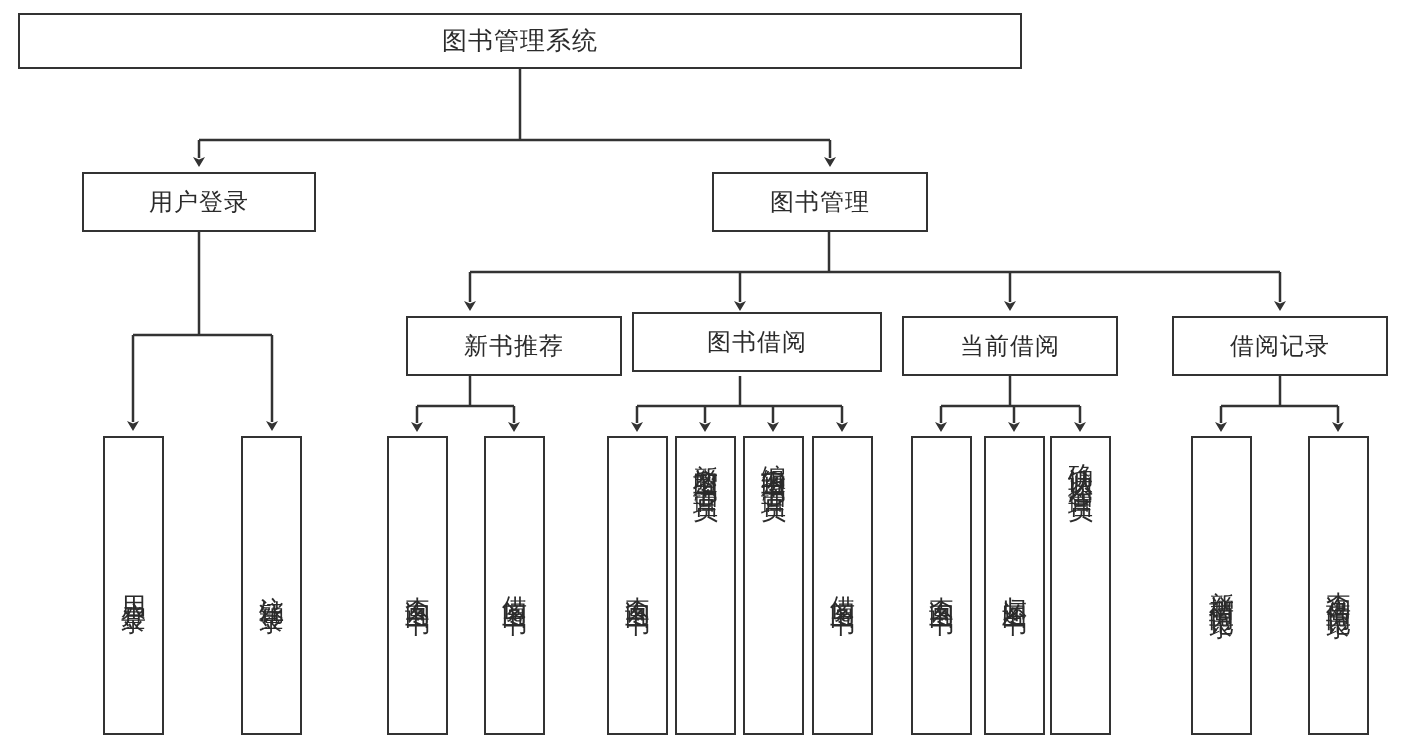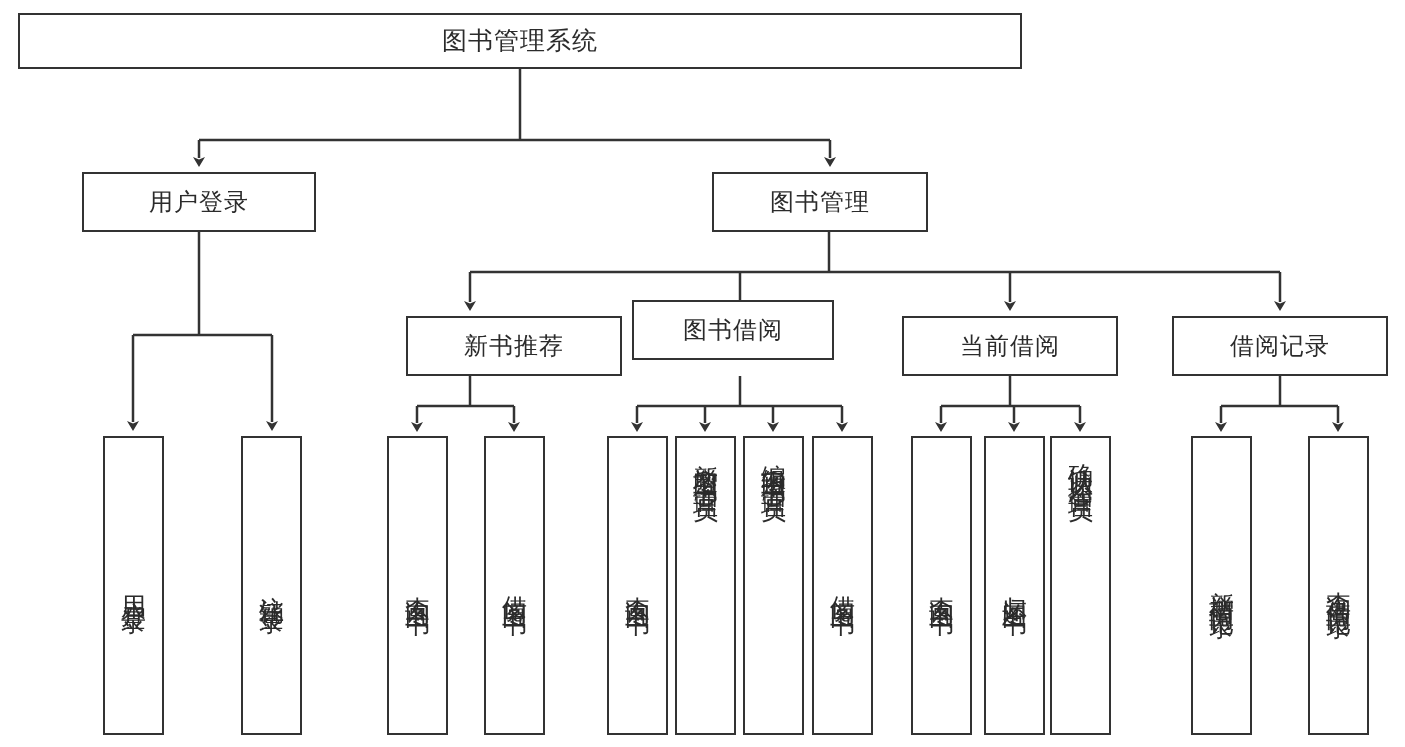--- a/index.html
+++ b/index.html
@@ -141,21 +141,21 @@
   <div class="node horiz" style="left: 82px; top: 172px; width: 234px; height: 60px;">
     <span class="label">用户登录</span>
   </div>
   <div class="node horiz" style="left: 712px; top: 172px; width: 216px; height: 60px;">
     <span class="label">图书管理</span>
   </div>
 
   <div class="node horiz" style="left: 362px; top: 316px; width: 216px; height: 60px; margin-left: 44px;">
     <span class="label">新书推荐</span>
   </div>
-  <div class="node horiz" style="left: 632px; top: 300px; width: 202px; height: 60px;">
+  <div class="node horiz" style="left: 632px; top: 312px; width: 250px; height: 60px;">
     <span class="label">图书借阅</span>
   </div>
   <div class="node horiz" style="left: 902px; top: 316px; width: 216px; height: 60px;">
     <span class="label">当前借阅</span>
   </div>
   <div class="node horiz" style="left: 1172px; top: 316px; width: 216px; height: 60px;">
     <span class="label">借阅记录</span>
   </div>
 
   <div class="node vert mid" style="left: 103px; top: 436px; width: 61px; height: 299px;">

